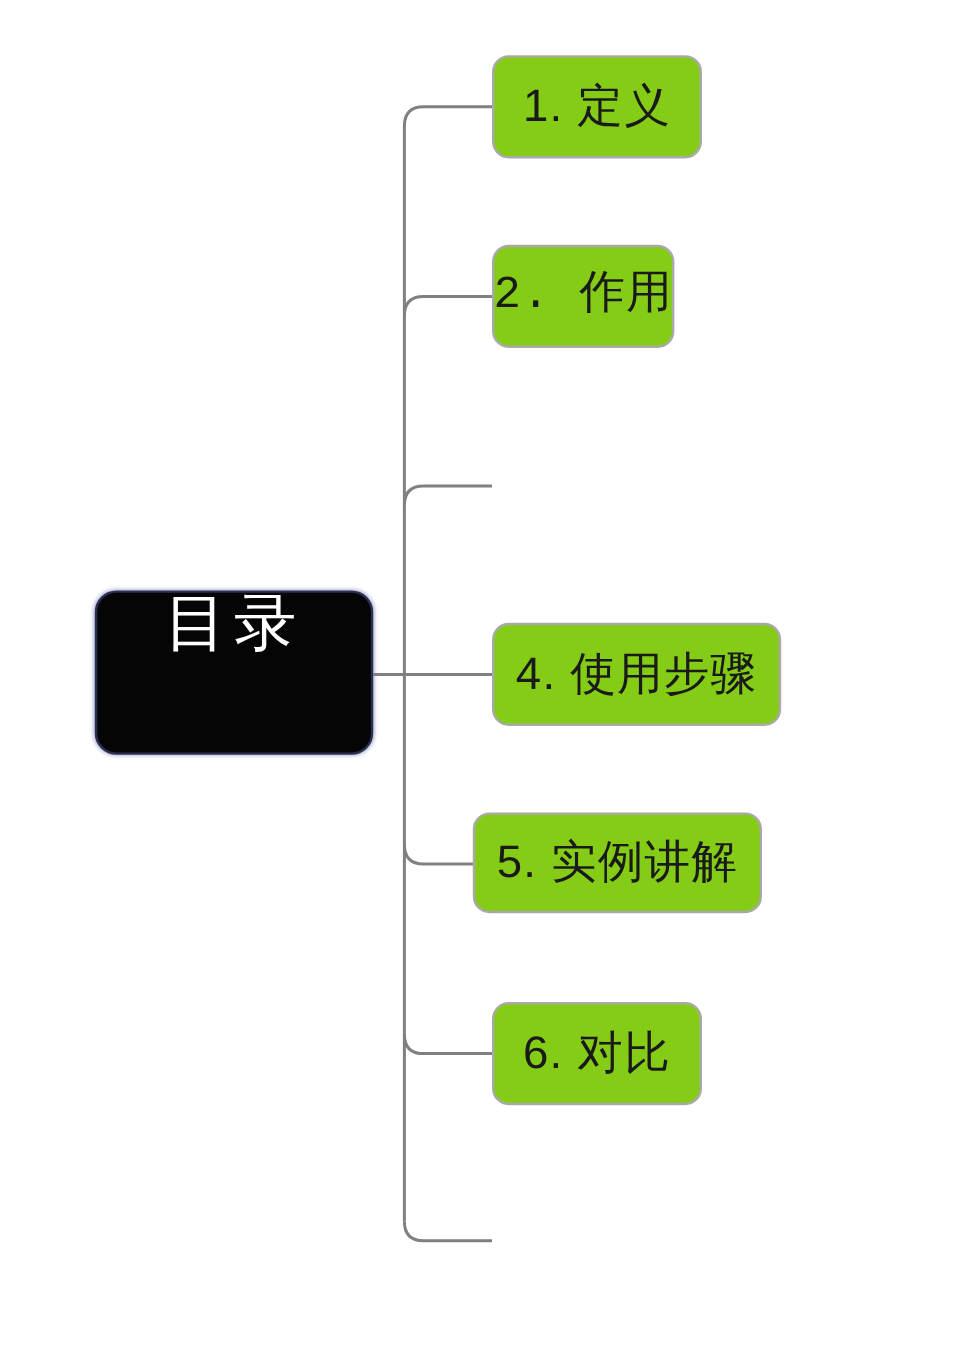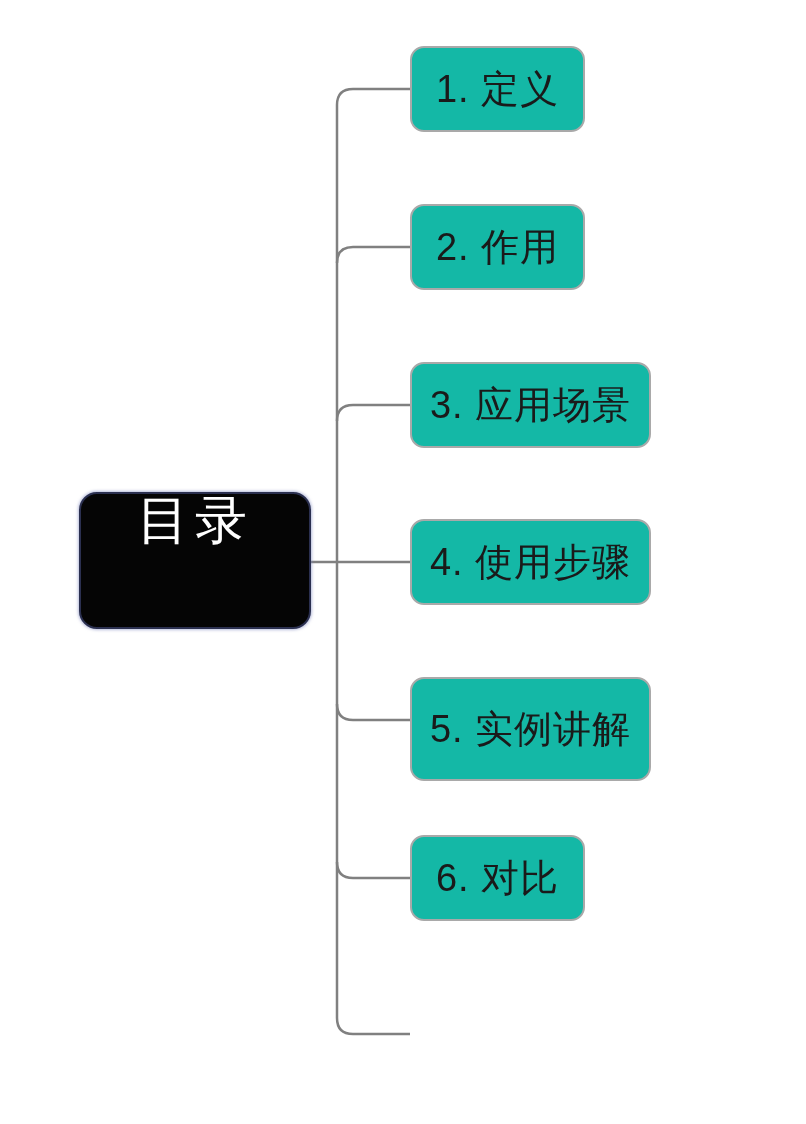--- a/index.html
+++ b/index.html
@@ -25,21 +25,21 @@
     height: 1124px;
     pointer-events: none;
   }
   .node {
     position: absolute;
     box-sizing: border-box;
     display: flex;
     align-items: center;
     justify-content: center;
     border-radius: 14px;
-    background: #14b8a6;
+    background: #84cc16;
     border: 2px solid #a9a9a9;
     color: #1a1a1a;
     font-size: 38px;
     letter-spacing: 1px;
     white-space: nowrap;
     z-index: 3;
   }
   .node-label {
     display: block;
     line-height: 1;
@@ -85,33 +85,30 @@
   </svg>
 
   <div class="root-node">
     <span class="node-label">目录</span>
   </div>
 
   <div class="node" style="left:410px; top:46px; width:175px; height:86px;">
     <span class="node-label">1. 定义</span>
   </div>
 
-  <div class="node" style="left:410px; top:204px; width:175px; height:86px;">
+  <div class="node" style="left:410px; top:204px; width:152px; height:86px;font-family:Liberation Mono, monospace;">
     <span class="node-label">2. 作用</span>
   </div>
 
-  <div class="node" style="left:410px; top:362px; width:241px; height:86px;">
-    <span class="node-label">3. 应用场景</span>
-  </div>
 
   <div class="node" style="left:410px; top:519px; width:241px; height:86px;">
     <span class="node-label">4. 使用步骤</span>
   </div>
 
-  <div class="node" style="left:410px; top:677px; width:241px; height:104px;">
+  <div class="node" style="left:394px; top:677px; width:241px; height:84px;">
     <span class="node-label">5. 实例讲解</span>
   </div>
 
   <div class="node" style="left:410px; top:835px; width:175px; height:86px;">
     <span class="node-label">6. 对比</span>
   </div>
 
 
 </div>
 

